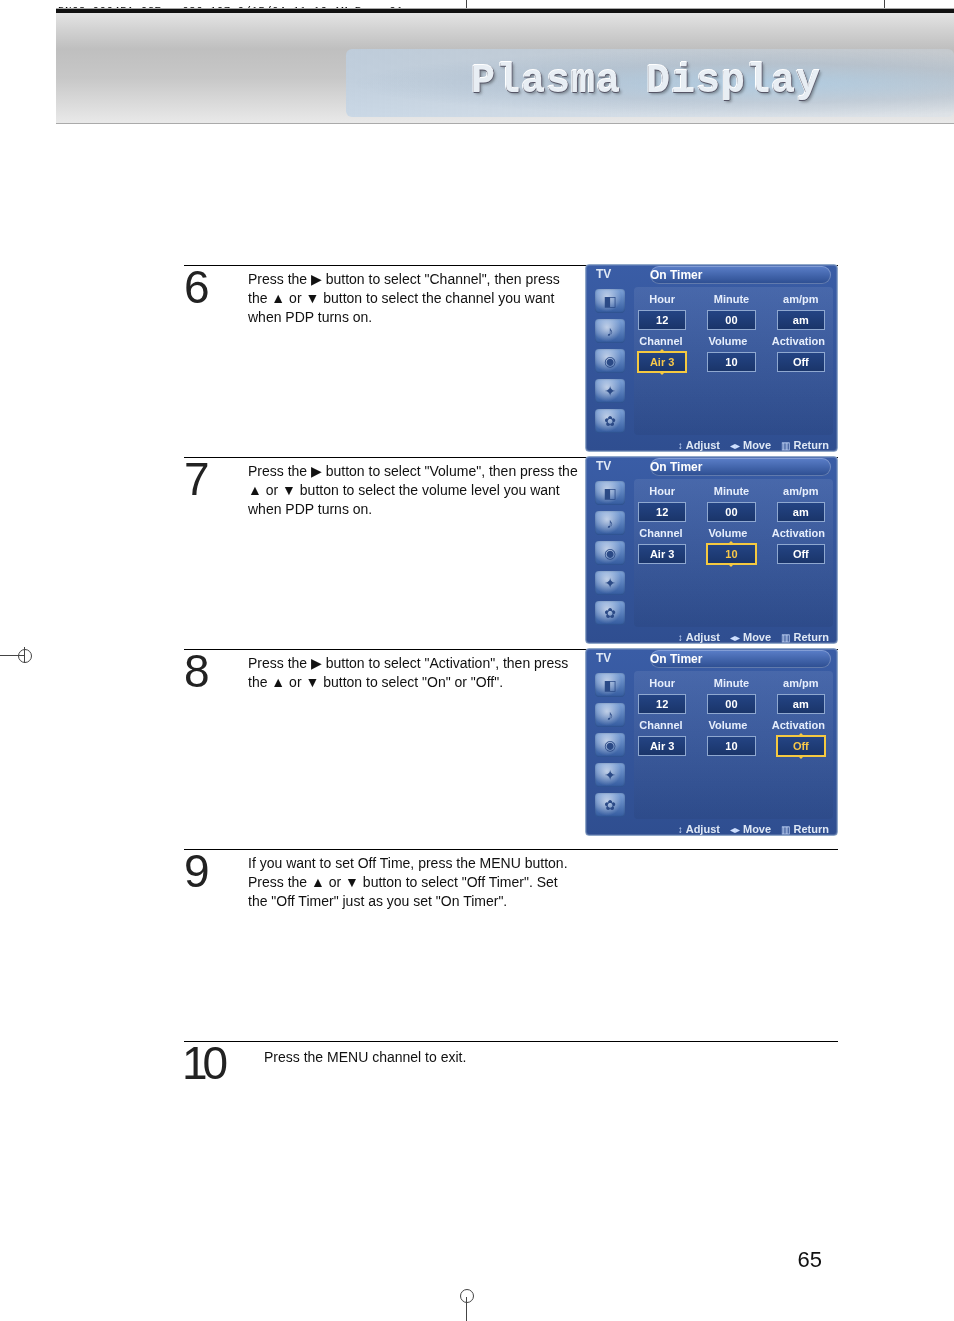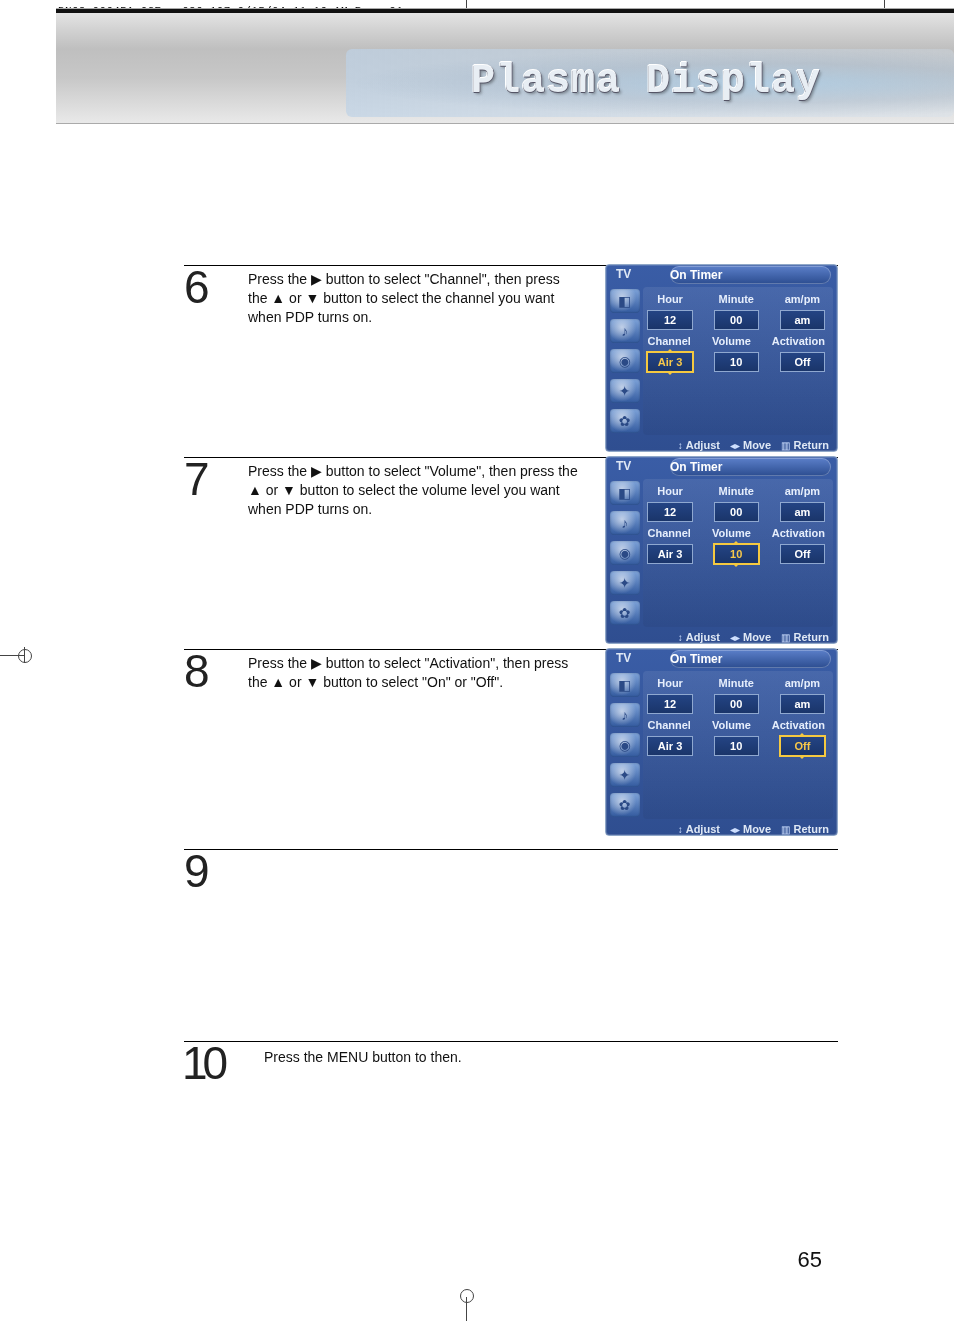--- a/index.html
+++ b/index.html
@@ -68,21 +68,21 @@
   .step-text {
     position:absolute; left:36px; top:4px; width:330px;
     font: 300 14px/1.35 "Helvetica Neue", Arial, sans-serif;
     color:#111;
     margin-left:28px;
   }
 
   
   .osd {
     position:absolute; right:0; top:-2px;
-    width:233px; border:1px solid #90a8c8; border-radius:4px;
+    width:253px; border:1px solid #90a8c8; border-radius:4px;
     background: linear-gradient(to bottom, #3a5da6 0%, #2f4e90 100%);
     padding-bottom:0;
     box-shadow: inset 0 0 0 1px rgba(255,255,255,0.15);
   }
   .osd-titlebar { position:relative; height:20px; }
   .osd-tv {
     position:absolute; left:10px; top:2px;
     font:700 12px Arial; color:#dfe8f5;
   }
   .osd-title {
@@ -343,21 +343,22 @@
         <span class="lbl">
             <span class="ic">▥</span>
             <span>Return</span>
           </span>
       </div>
     </div>
   </div>
 
   <div class="step-row" id="row9">
     <div class="step-num">9</div>
+    <div class="step-text">If you want to set Off Time, press the MENU button. Press the ▲ or ▼ button to select "Off Timer". Set the "Off Timer" just as you set "On Timer".</div>
   </div>
 
   <div class="step-row" id="row10">
     <div class="step-num wide">10</div>
-    <div class="step-text">Press the MENU button to then.</div>
+    <div class="step-text">Press the MENU channel to exit.</div>
   </div>
 
   <div class="page-number">65</div>
 </div>
 
 </body></html>

